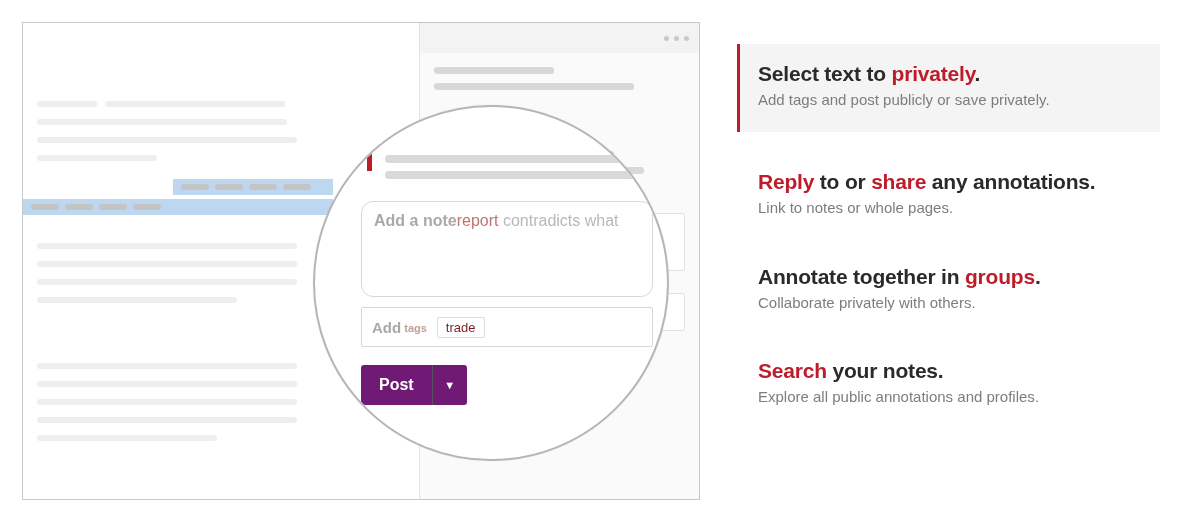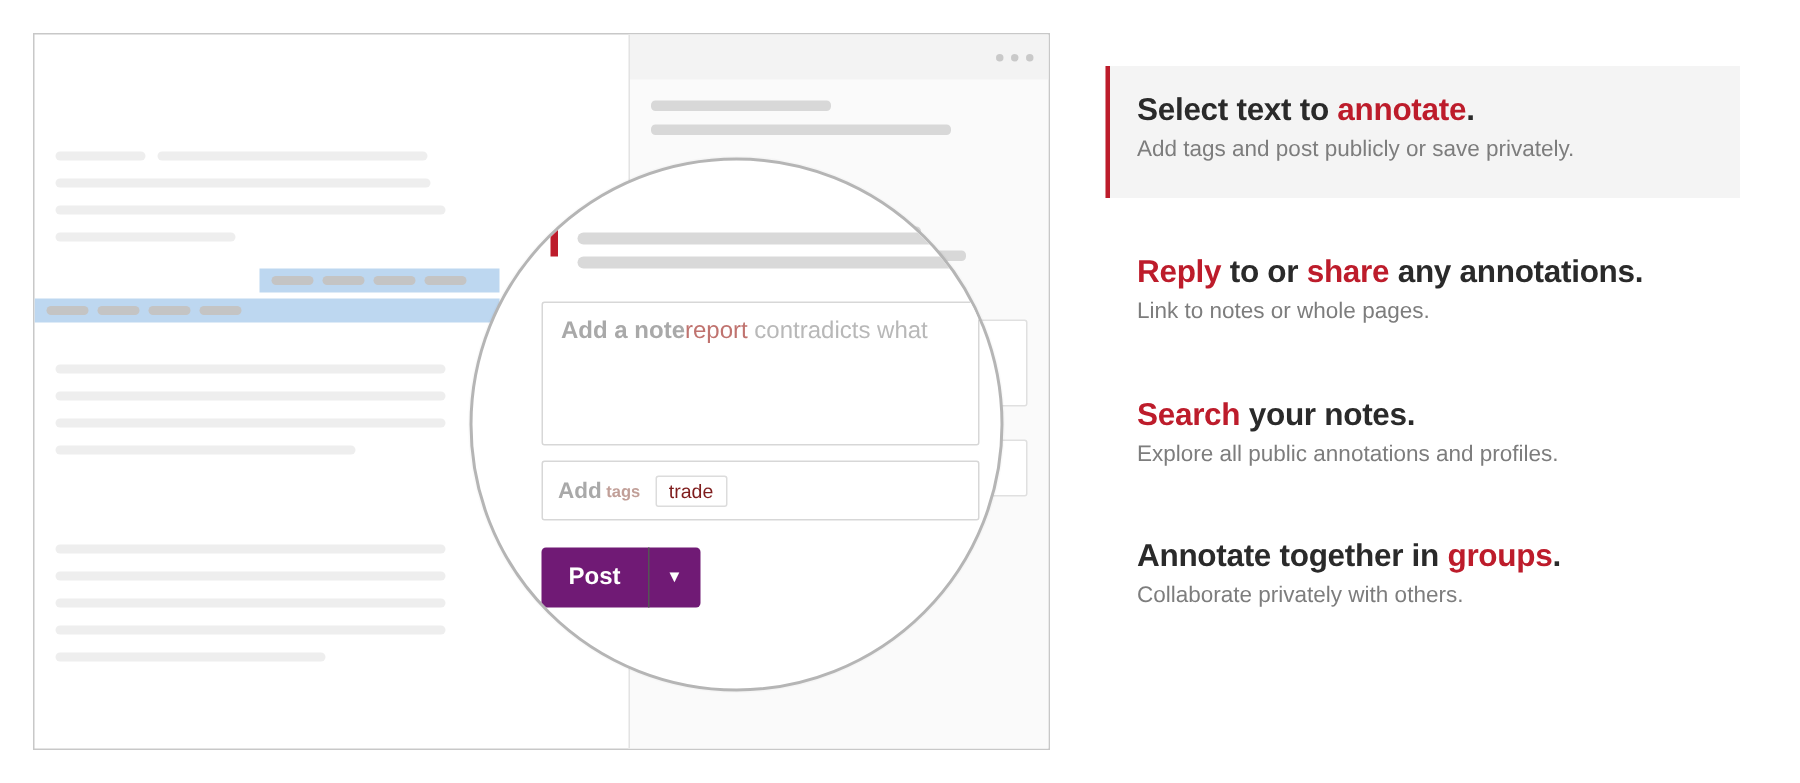--- a/index.html
+++ b/index.html
@@ -22,21 +22,21 @@
 
   .panel-card { position: absolute; left: 14px; right: 14px; top: 190px; height: 58px; background: #fff; border: 1px solid #e0e0e0; border-radius: 2px; }
   .panel-card2 { position: absolute; left: 14px; right: 14px; top: 270px; height: 38px; background: #fff; border: 1px solid #e0e0e0; border-radius: 2px; }
 
   
   .lens { position: absolute; left: 290px; top: 82px; width: 356px; height: 356px; border: 2px solid #b5b5b5; border-radius: 50%; background: #ffffff; overflow: hidden; box-shadow: 0 0 0 1px rgba(0,0,0,0.02); }
   .lens-inner { position: relative; width: 100%; height: 100%; }
   .lens-bar { position: absolute; background: #d9d9d9; height: 8px; border-radius: 4px; }
   .lens-red { position: absolute; left: 52px; top: 44px; width: 5px; height: 20px; background: #bd1c2b; }
 
-  .note-area { position: absolute; left: 46px; top: 94px; right: 14px; height: 96px; background: #fff; border: 1px solid #d7d7d7; border-radius: 2px; padding: 10px 12px; font-size: 16px; color: #9a9a9a; overflow: hidden; white-space: nowrap; }
+  .note-area { position: absolute; left: 46px; top: 94px; right: 14px; height: 96px; background: #fff; border: 1px solid #d7d7d7; border-radius: 12px; padding: 10px 12px; font-size: 16px; color: #9a9a9a; overflow: hidden; white-space: nowrap; }
   .note-area .t1 { color: #a9a9a9; font-weight: 600; }
   .note-area .t2 { color: #c0736f; }
   .note-area .t3 { color: #b8b8b8; }
 
   .tags-area { position: absolute; left: 46px; top: 200px; right: 14px; height: 40px; background: #fff; border: 1px solid #d7d7d7; border-radius: 2px; display: flex; align-items: center; padding: 0 10px; gap: 10px; font-size: 15px; }
   .tags-area .ph { color: #a9a9a9; font-weight: 600; position: relative; }
   .tags-area .ph .sub { color: #c19f98; font-size: 11px; position: relative; top: -1px; }
   .tag-chip { border: 1px solid #dcdcdc; color: #7f1d1d; padding: 2px 8px; border-radius: 2px; font-size: 13px; }
 
   .post-btn { position: absolute; left: 46px; top: 258px; height: 40px; background: #701a75; color: #fff; border-radius: 3px; display: flex; align-items: center; font-size: 16px; font-weight: 600; }
@@ -124,39 +124,39 @@
           </div>
         </div>
       </div>
 
     </div>
   </div>
 
   <div class="right">
     <div class="feature active">
       <h3>
-        <span>Select text to </span><span class="em">annotate</span><span>.</span>
+        <span>Select text to </span><span class="em">privately</span><span>.</span>
       </h3>
       <p>Add tags and post publicly or save privately.</p>
     </div>
 
     <div class="feature">
       <h3>
         <span class="em">Reply</span><span> to or </span><span class="em">share</span><span> any annotations.</span>
       </h3>
       <p>Link to notes or whole pages.</p>
     </div>
 
     <div class="feature">
       <h3>
-        <span class="em">Search</span><span> your notes.</span>
+        <span>Annotate together in </span><span class="em">groups</span><span>.</span>
       </h3>
-      <p>Explore all public annotations and profiles.</p>
+      <p>Collaborate privately with others.</p>
     </div>
 
     <div class="feature">
       <h3>
-        <span>Annotate together in </span><span class="em">groups</span><span>.</span>
+        <span class="em">Search</span><span> your notes.</span>
       </h3>
-      <p>Collaborate privately with others.</p>
+      <p>Explore all public annotations and profiles.</p>
     </div>
   </div>
 </div>
 
 </body></html>

